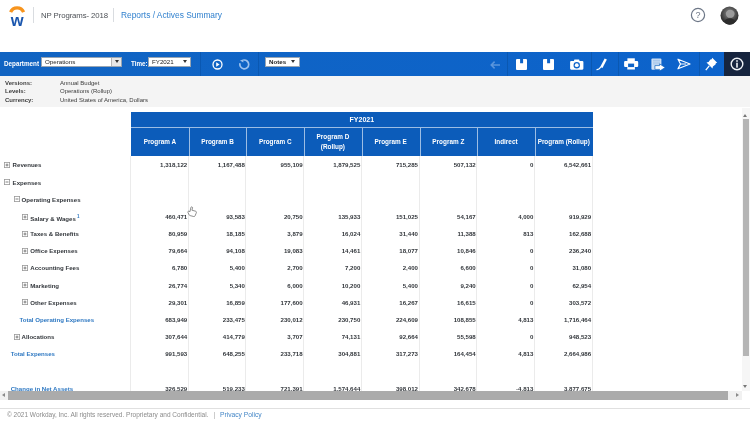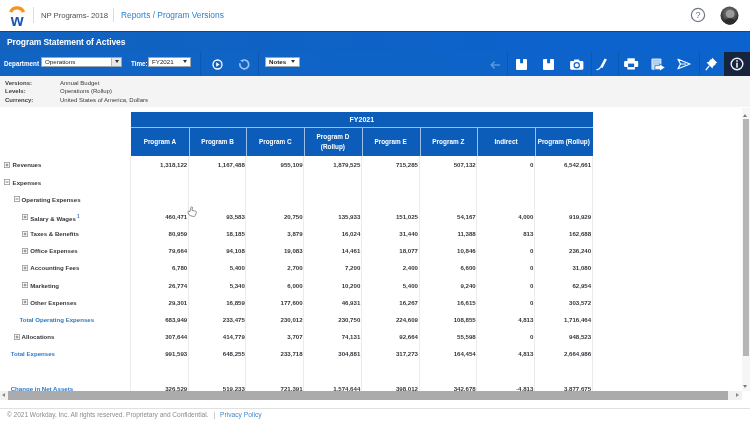--- a/index.html
+++ b/index.html
@@ -57,41 +57,38 @@
 <div id="page">
 
   <div class="abs" id="topbar"></div>
   <svg class="abs" style="left:9px; top:5px;" width="17" height="22" viewBox="0 0 17 22">
     <path d="M 1.6 7.2 A 7.0 7.0 0 0 1 14.6 7.2" fill="none" stroke="#f7941d" stroke-width="3.3"></path>
     <text x="8.1" y="21.2" text-anchor="middle" font-size="16.5" font-weight="bold" fill="#1a56ae" font-family="Liberation Sans">w</text>
   </svg>
   <div class="abs vdiv" style="left:33px; top:7px; height:16px;"></div>
   <div class="abs" id="apptitle">NP Programs- 2018</div>
   <div class="abs vdiv" style="left:113px; top:8px; height:14px;"></div>
-  <div class="abs" id="crumb">Reports / Program Versions</div>
+  <div class="abs" id="crumb">Reports / Actives Summary</div>
   <svg class="abs" style="left:690px; top:7px;" width="16" height="16" viewBox="0 0 16 16">
     <circle cx="8" cy="8" r="6.6" fill="none" stroke="#6d7787" stroke-width="1.2"></circle>
     <text x="8" y="11.4" text-anchor="middle" font-size="9" fill="#6d7787" font-family="Liberation Sans">?</text>
   </svg>
   <svg class="abs" style="left:720px; top:6px;" width="19" height="19" viewBox="0 0 19 19">
     <defs>
       <radialGradient id="avg" cx="50%" cy="38%" r="70%">
         <stop offset="0%" stop-color="#8d8d8d"></stop>
         <stop offset="55%" stop-color="#4a4a4a"></stop>
         <stop offset="100%" stop-color="#101010"></stop>
       </radialGradient>
     </defs>
     <circle cx="9.5" cy="9.5" r="9" fill="url(#avg)"></circle>
     <ellipse cx="10.2" cy="7.8" rx="4.4" ry="4" fill="#9b9b9b"></ellipse>
     <ellipse cx="9.8" cy="15.5" rx="5.2" ry="3.2" fill="#2c2c2c"></ellipse>
   </svg>
 
-  <div class="abs" id="titlebar">
-      <span>Program Statement of Actives</span>
-    </div>
 
   <div class="abs" id="toolbar">
     <div class="tlabel" style="left:4px;">Department</div>
     <div class="sel" style="left:41px; width:81px;">
       <div class="tx">Operations</div>
       <div style="position:absolute; right:0; top:0; width:10px; height:8.5px; background:#e7e7e7; border-left:1px solid #b5b5b5;"></div>
       <div class="ar" style="right:2.2px;"></div>
     </div>
     <div class="tlabel" style="left:131px;">Time:</div>
     <div class="sel" style="left:148px; width:43px;">

